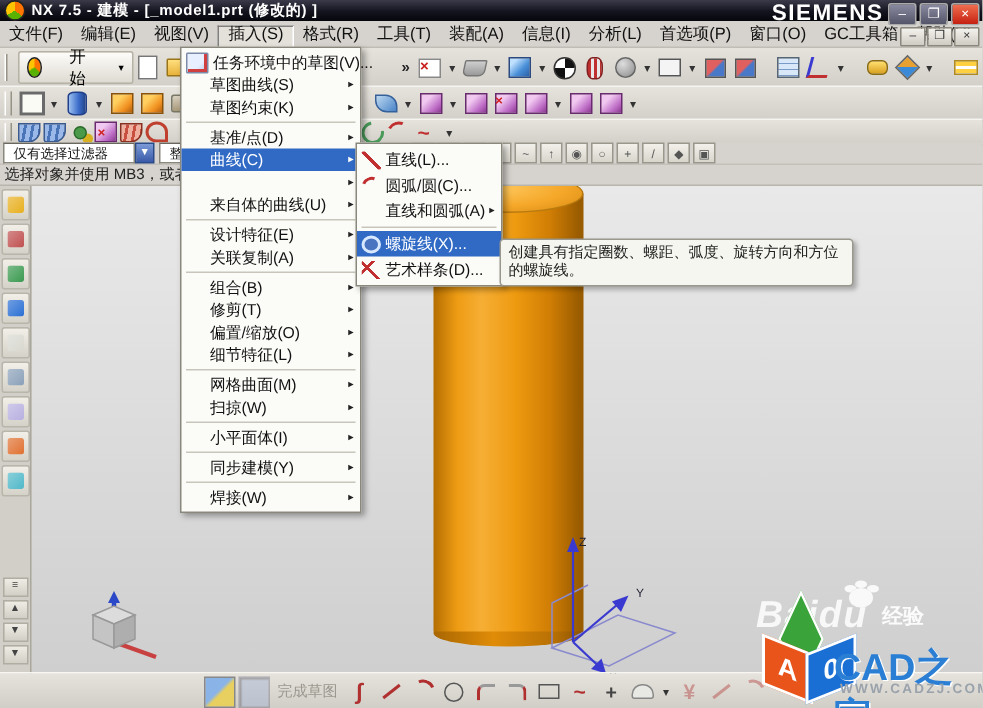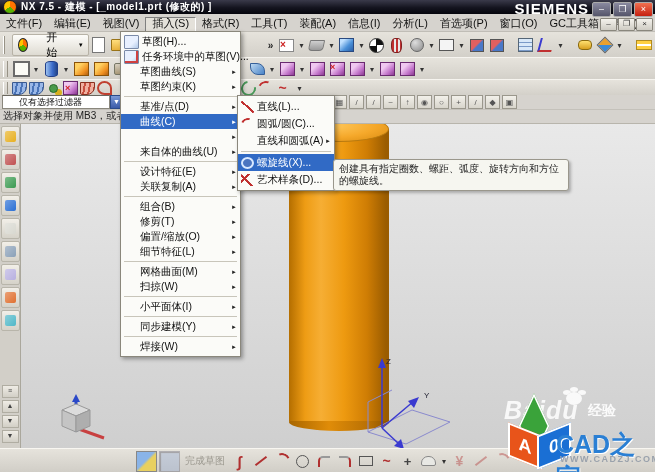--- a/index.html
+++ b/index.html
@@ -75,21 +75,21 @@
   .i-person::before{content:'';width:7px;height:7px;border-radius:50%;background:#4a9a4a;border:1px solid #2a6a2a;display:block;box-shadow:5px 4px 0 -1px #d8b020}
   .i-rswirl::before{content:'';width:12px;height:10px;border:2px solid #c04030;border-radius:50% 50% 0 50%;display:block}
   .i-cloudp::before{content:'';width:13px;height:8px;background:#f0d8e0;border:1px solid #a06a8a;border-radius:7px 7px 2px 2px;display:block}
   .i-gswirl::before{content:'';width:11px;height:11px;border:2px solid #4a9a5a;border-radius:50%;border-top-color:transparent;display:block;transform:rotate(35deg)}
   .i-redarc::before{content:'';width:12px;height:10px;border:2px solid transparent;border-top:2px solid #c03030;border-radius:50%;display:block;transform:rotate(-20deg)}
   .i-redwave::before{content:'~';color:#c03030;font-weight:bold;font-size:14px}
 
   
   .selbar{left:0;top:95px;width:655px;height:14px;background:#d6d3ce;display:flex;align-items:center;z-index:5;border-bottom:1px solid #c4c1ba}
   .selbox{height:12px;background:#fff;border:1px solid #8a877d;border-top-color:#6a675f;display:flex;align-items:center;
-     font-size:9px;padding:0 16px;color:#111;white-space:nowrap;overflow:hidden}
+     font-size:9px;padding:0 6px;color:#111;white-space:nowrap;overflow:hidden}
   .ddbtn{width:11px;height:12px;background:linear-gradient(180deg,#7a9ad8,#3a5aa8);color:#fff;font-size:7px;line-height:12px;text-align:center;border:1px solid #2a4a88}
   .snap{width:13px;height:12px;border:1px solid #9a978c;background:linear-gradient(180deg,#f2f0ea,#d8d5cc);margin:0 1px;
      display:flex;align-items:center;justify-content:center;font-size:8px;color:#555;flex:none}
   .promptbar{left:0;top:109px;width:655px;height:14px;background:#d6d3ce;border-bottom:1px solid #b8b5ac;
      display:flex;align-items:center;z-index:4}
   .prompt-t{font-size:10px;color:#222;padding-left:3px;white-space:nowrap}
 
   
   .mainarea{left:0;top:123px;width:655px;height:325px;background:linear-gradient(180deg,#e9e9e9,#cfcfcf);z-index:1}
   .resbar{left:0;top:123px;width:20px;height:325px;background:#d2cfc8;border-right:1px solid #aaa79c;z-index:3;
@@ -382,24 +382,20 @@
     <div class="rbspacer"></div>
     <div class="rbs">≡</div>
     <div class="rbs">▲</div>
     <div class="rbs">▼</div>
     <div class="rbs">▼</div>
     <div style="height: 6px;"></div>
   </div>
 
 <div class="abs menu menu-insert" id="insertMenu">
     <div class="mi">
-      <span class="mic ic-sketch"></span>
-      <span class="mil">草图(H)...</span>
-    </div>
-    <div class="mi">
       <span class="mic ic-tsketch"></span>
       <span class="mil">任务环境中的草图(V)...</span>
     </div>
     <div class="mi has-sub">
       <span class="mic empty"></span>
       <span class="mil">草图曲线(S)</span>
     </div>
     <div class="mi has-sub">
       <span class="mic empty"></span>
       <span class="mil">草图约束(K)</span>

